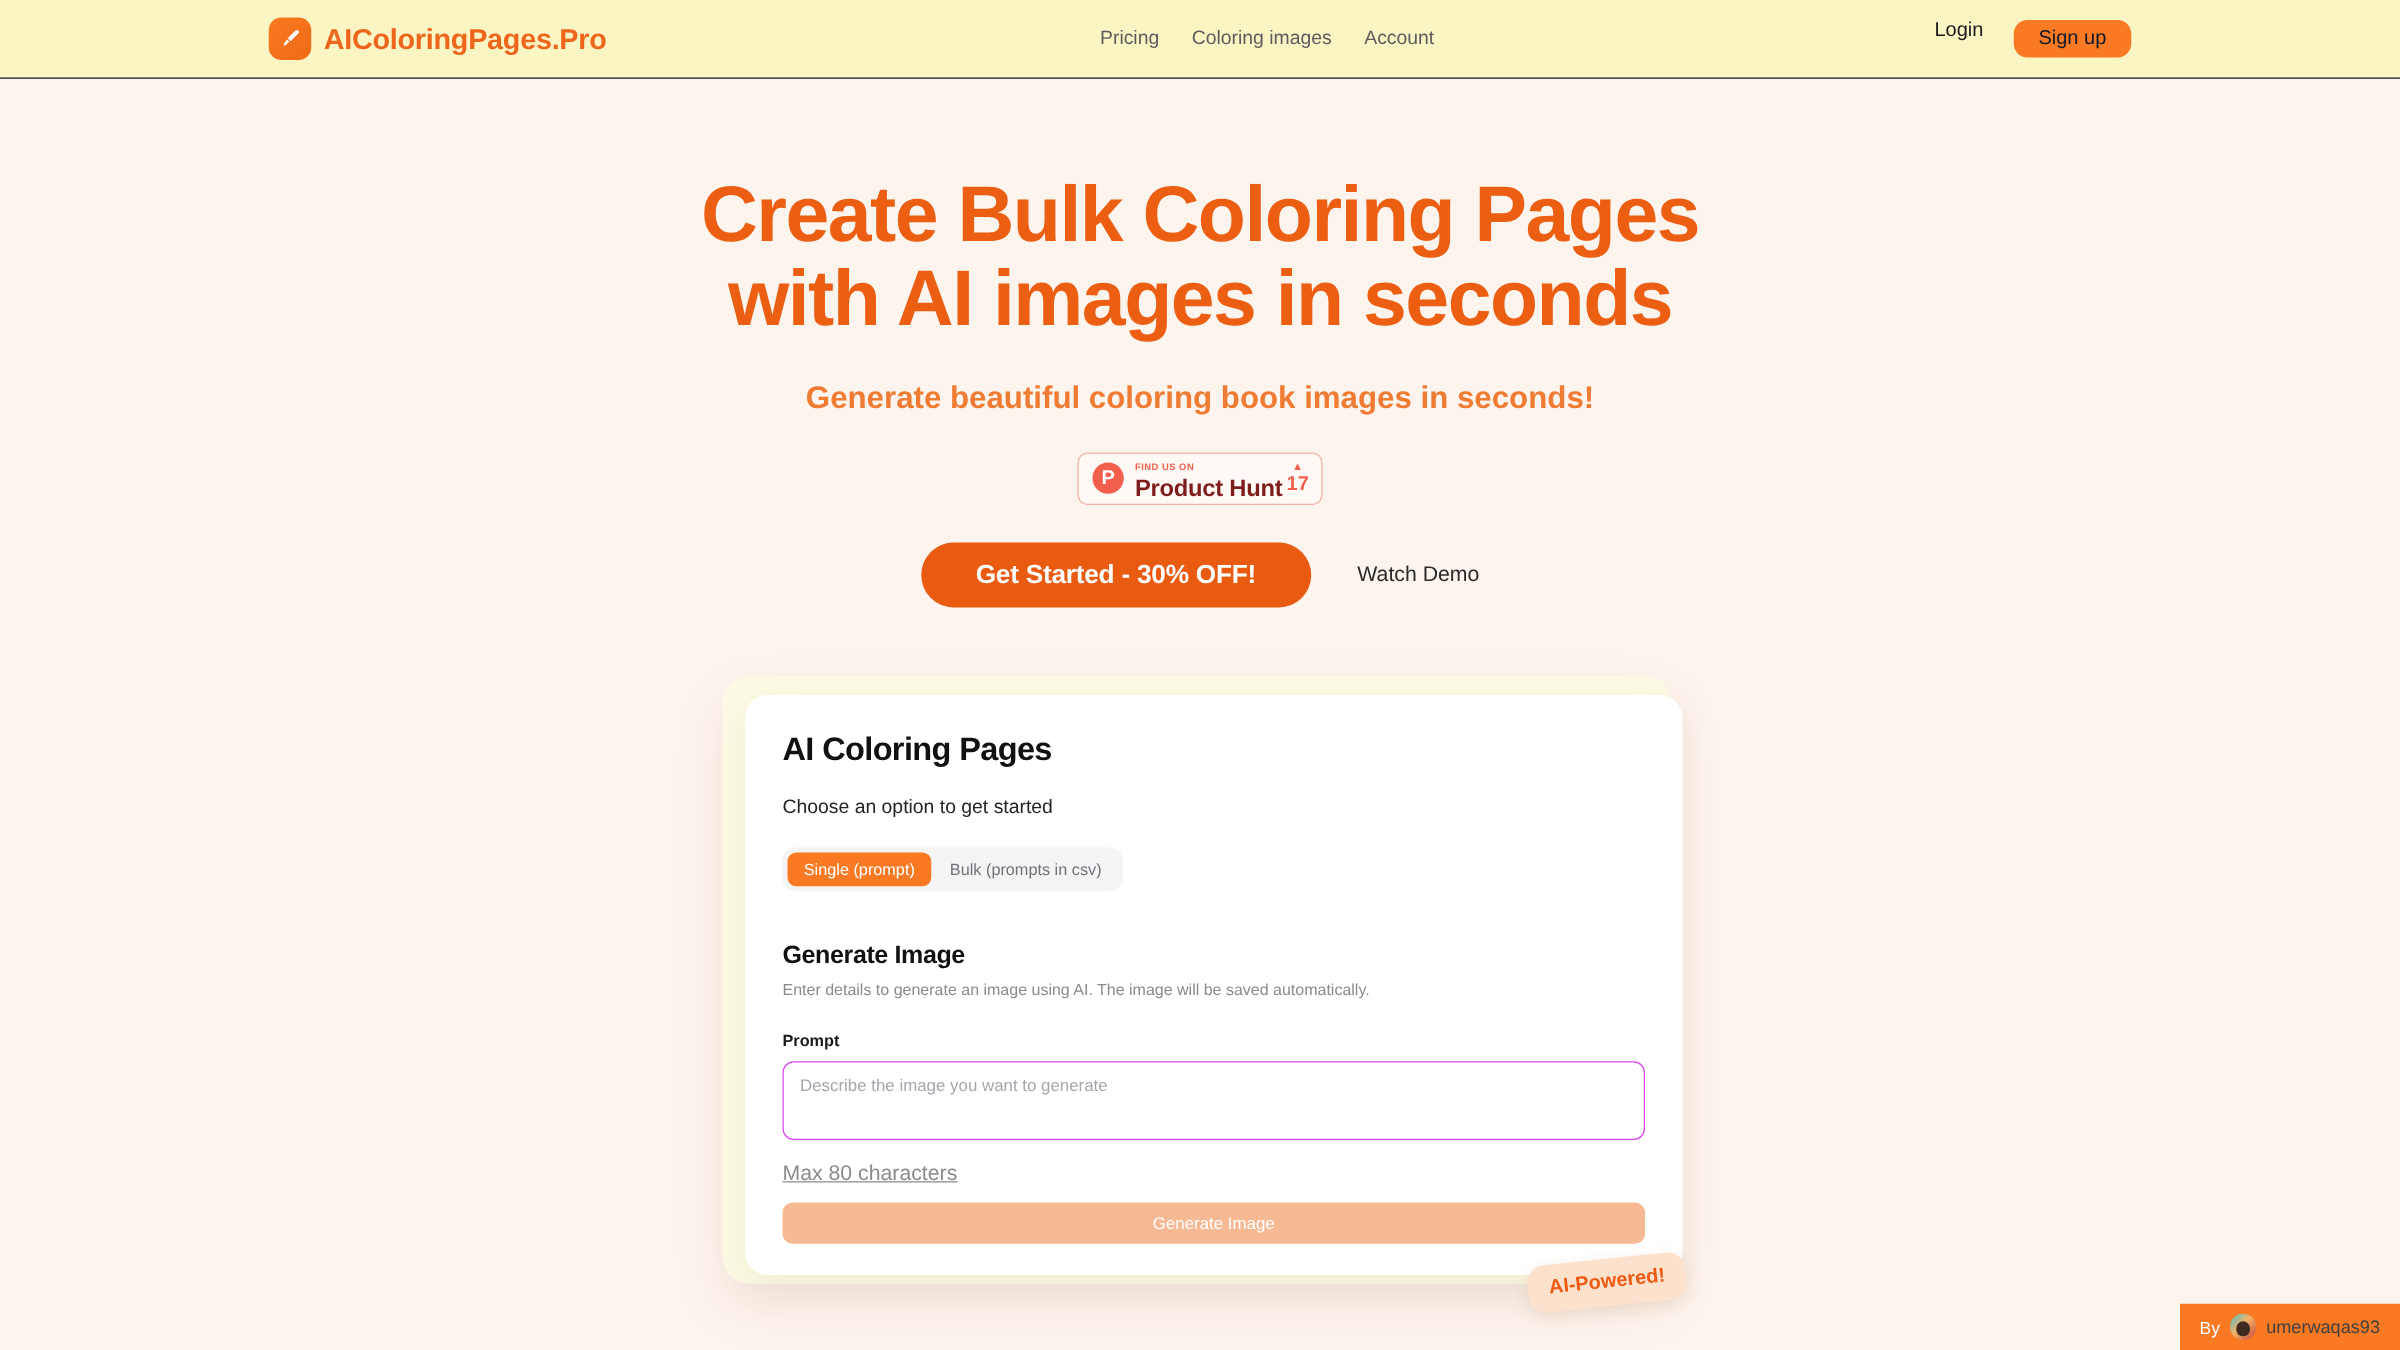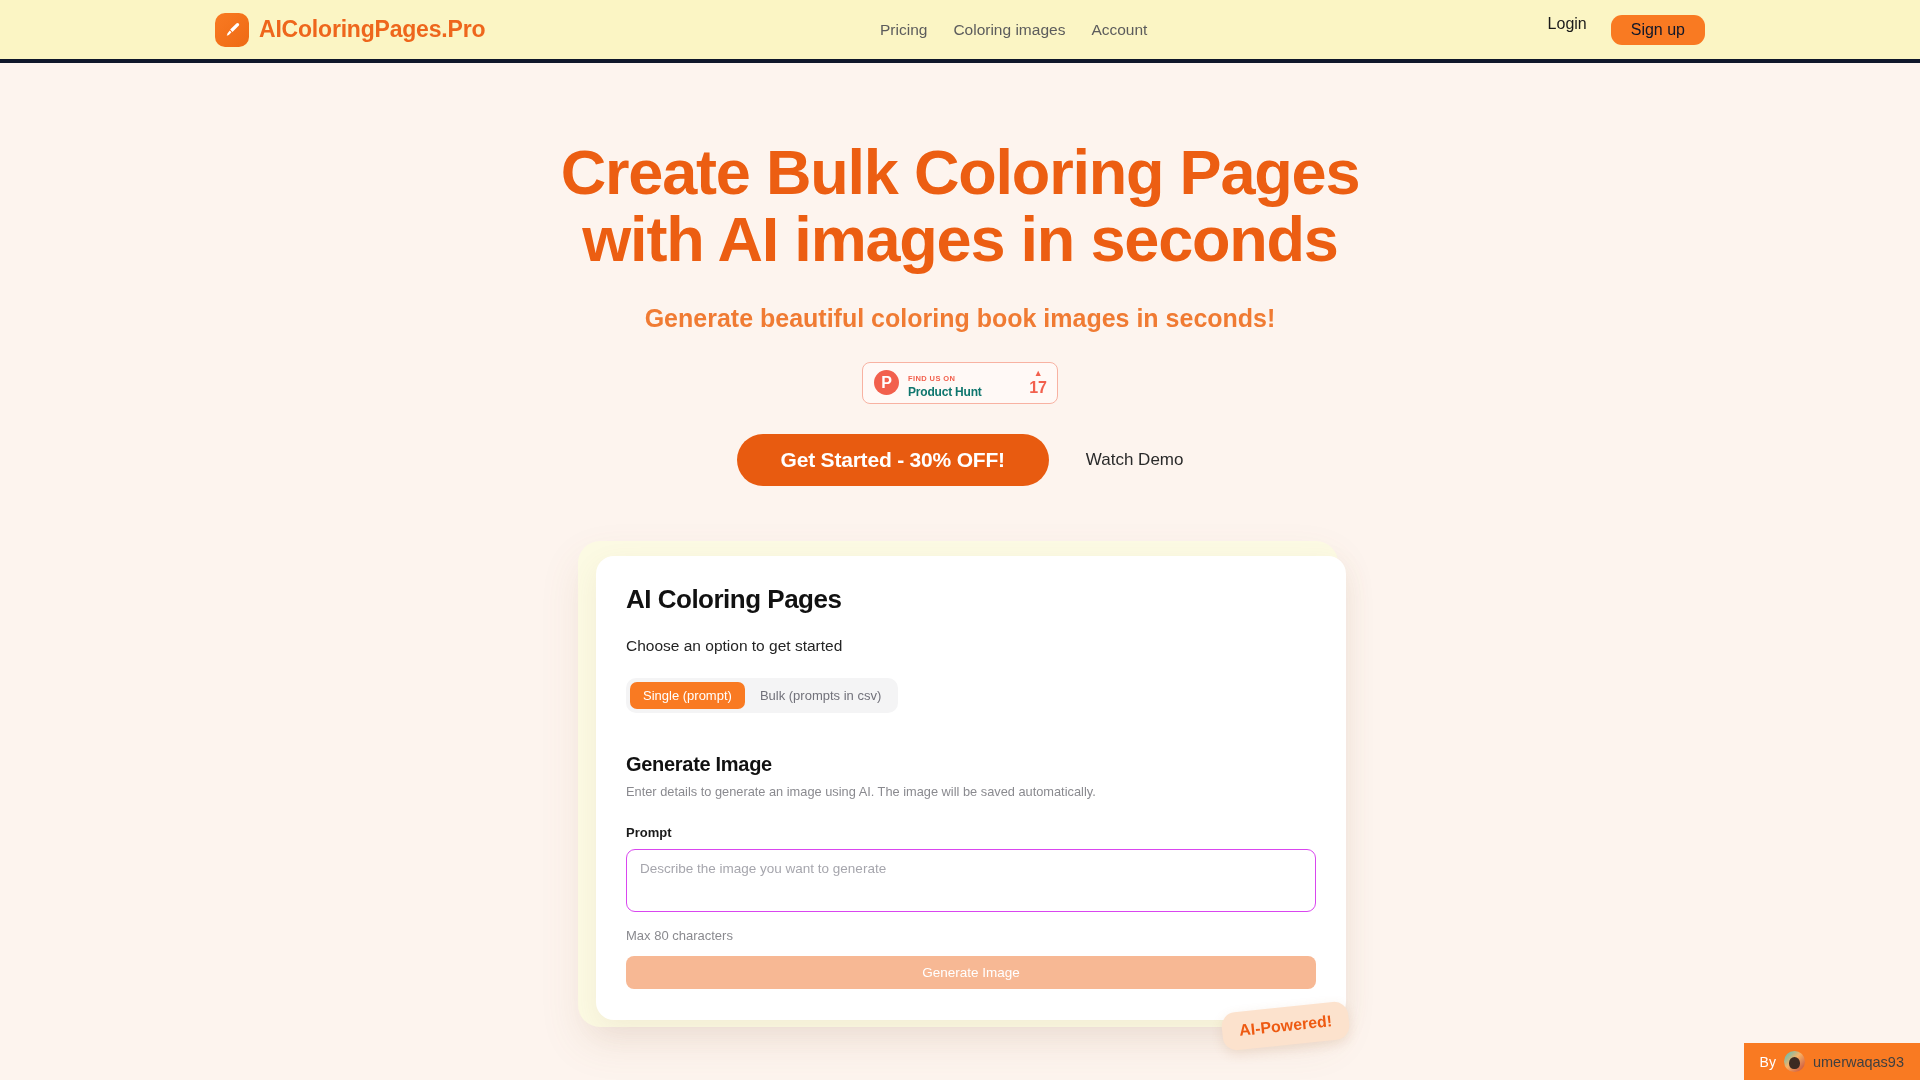--- a/index.html
+++ b/index.html
@@ -9,21 +9,21 @@
     font-family: "Liberation Sans", sans-serif;
     background: #FDF4EE;
   }
   body { position: relative; }
 
   
   .header {
     position: absolute; top: 0; left: 0;
     width: 1920px; height: 63px;
     background: #FBF5C4;
-    border-bottom: 4px solid #0f172a;
+    border-bottom: 1px solid #0f172a;
     display: flex; align-items: center;
   }
   .brand {
     position: absolute; left: 215px; top: 50%;
     transform: translateY(-50%);
     display: flex; align-items: center; gap: 10px;
     text-decoration: none;
   }
   .brand-icon {
     width: 34px; height: 34px;
@@ -102,21 +102,21 @@
     font-size: 16px; font-weight: 700;
     display: flex; align-items: center; justify-content: center;
     flex: 0 0 auto; font-family: "Liberation Sans", sans-serif;
   }
   .ph-text { margin-left: 9px; text-align: left; line-height: 1; }
   .ph-sub {
     font-size: 7.5px; font-weight: 700; color: #F2604D;
     letter-spacing: 0.4px;
   }
   .ph-main {
-    font-size: 12px; font-weight: 700; color: #0f766e;
+    font-size: 19px; font-weight: 700; color: #7f1d1d;
     margin-top: 2px; letter-spacing: -0.2px;
   }
   .ph-votes {
     margin-left: auto; text-align: center; line-height: 1;
     color: #F2604D;
   }
   .ph-caret { font-size: 9px; }
   .ph-count { font-size: 16px; font-weight: 600; margin-top: 2px; }
 
   
@@ -200,21 +200,21 @@
     border-radius: 9px;
     background: #fff;
     font-family: inherit; font-size: 13.5px;
     color: #1A1A1A;
     padding: 11px 13px;
     resize: none; outline: none;
   }
   .prompt-box::placeholder { color: #A6A6AD; }
   .hint {
     margin-top: 12px;
-    font-size: 13px; color: #8A8A8F;
+    font-size: 17px; color: #8A8A8F; text-decoration: underline;
   }
   .gen-btn {
     margin-top: 13px;
     width: 100%; height: 33px;
     background: #F7B894; color: #FFFFFF;
     border: none; border-radius: 8px;
     font-family: inherit; font-size: 13.5px;
     cursor: default;
   }
 

